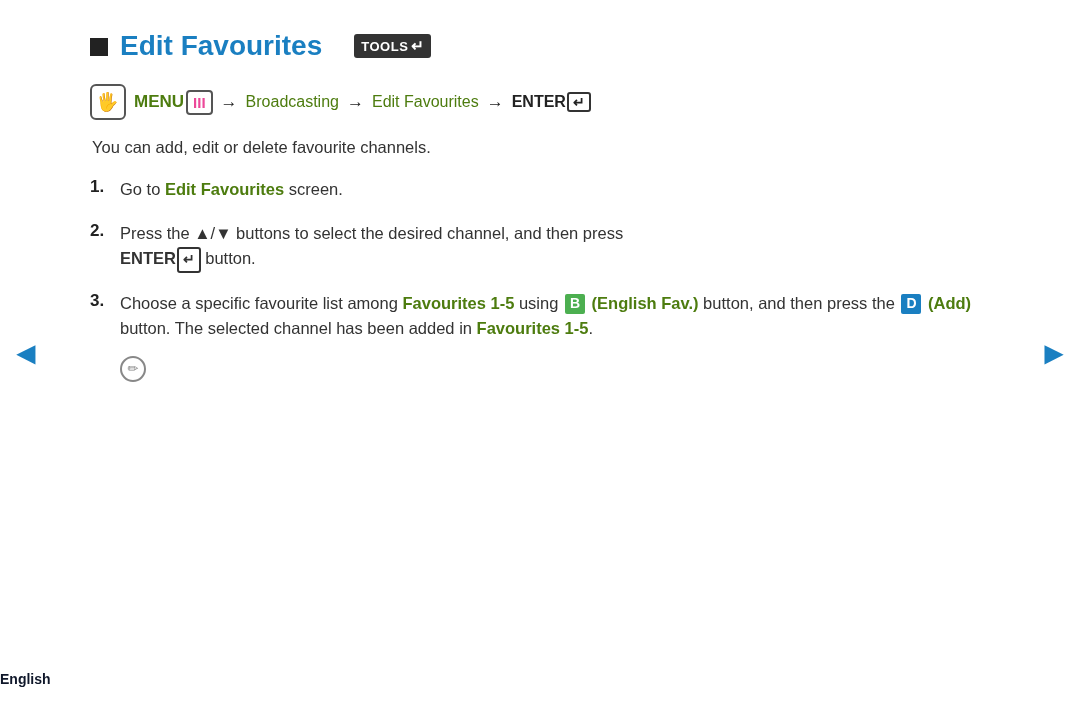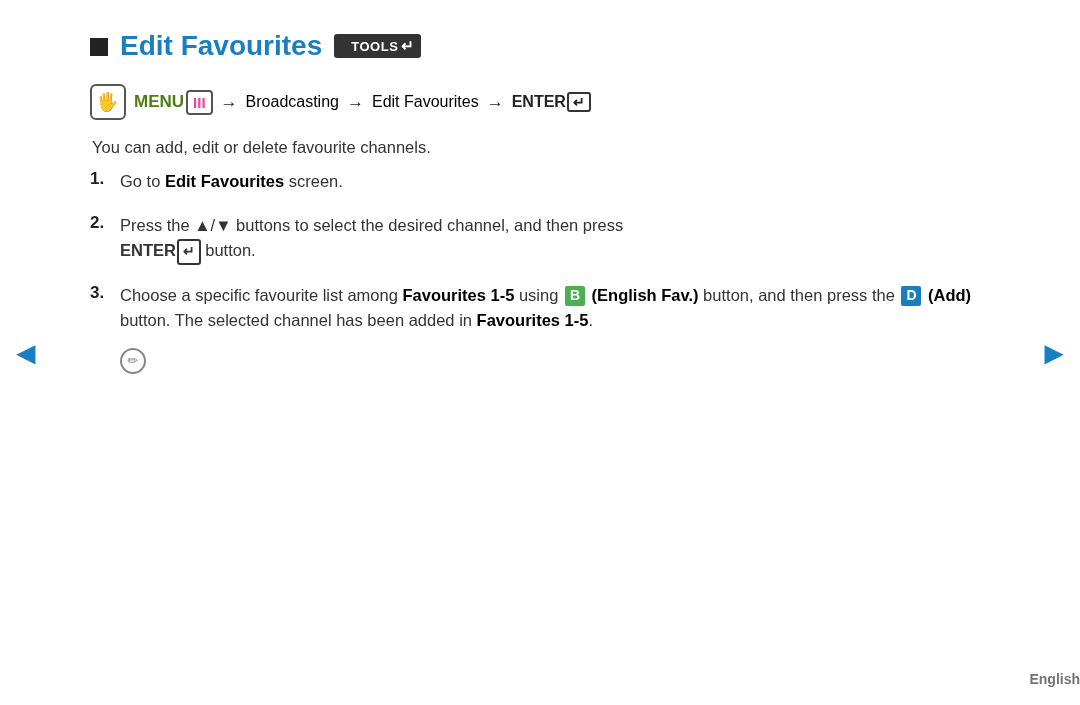--- a/index.html
+++ b/index.html
@@ -41,24 +41,25 @@
       color: #1a7fc1;
     }
 
     .tools-badge {
       display: inline-flex;
       align-items: center;
       background: #333;
       color: #fff;
       font-size: 13px;
       font-weight: bold;
-      padding: 3px 7px 3px 17px;
+      padding: 3px 7px 3px 7px;
       border-radius: 3px;
       letter-spacing: 0.5px;
       gap: 3px;
+      margin-left: 20px;
     }
 
     
     .menu-path-row {
       display: flex;
       align-items: center;
       gap: 0;
       margin-bottom: 18px;
       font-size: 16px;
       color: #222;
@@ -101,27 +102,27 @@
     }
 
     .arrow-sep {
       color: #222;
       font-weight: normal;
       margin: 0 8px;
       font-size: 17px;
     }
 
     .blue-link {
-      color: #000000;
+      color: #4d7c0f;
       font-weight: normal;
     }
 
     
     .description {
-      margin-bottom: 12px;
+      margin-bottom: 20px;
       font-size: 16.5px;
       color: #333;
       margin-left: 2px;
     }
 
     
     .numbered-list {
       list-style: none;
       margin-left: 0;
     }
@@ -240,25 +241,24 @@
       cursor: pointer;
       user-select: none;
     }
 
     
     .footer {
       position: absolute;
       bottom: 18px;
       left: 0;
       right: 0;
-      text-align: right;
+      text-align: left;
       font-size: 14px;
       font-weight: bold;
-      color: #737373;
-      margin-left: 44px;
+      color: #0f172a;
     }
 
     .bold { font-weight: bold; }
   </style>
 </head>
 <body>
 
 <div class="nav-arrow-left">◄</div>
 
 <div class="nav-arrow-right">►</div>

